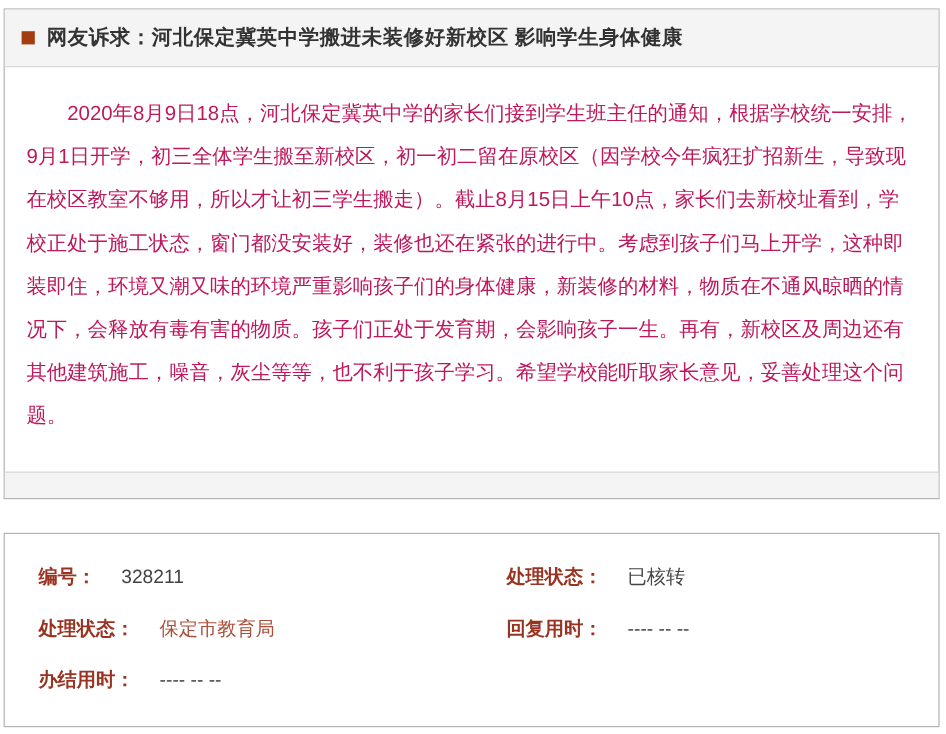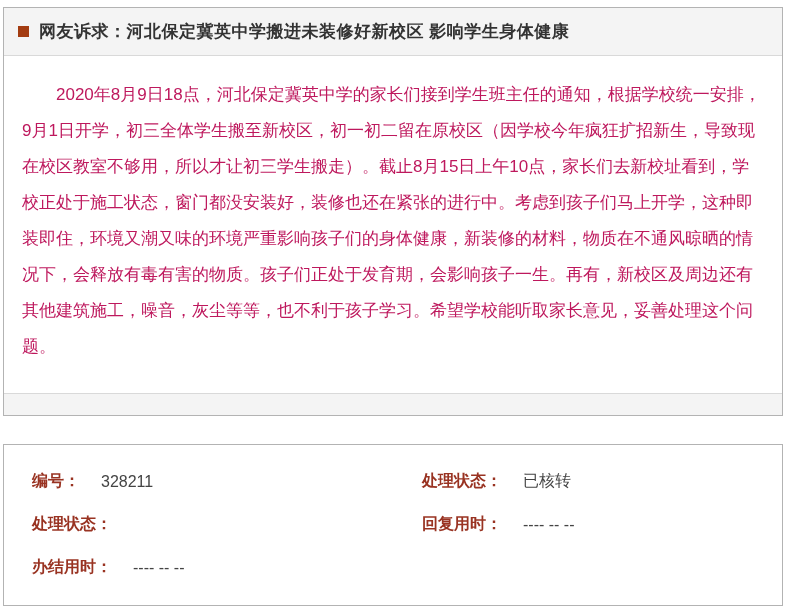--- a/index.html
+++ b/index.html
@@ -65,20 +65,21 @@
     <div class="field">
       <span class="flabel">编号：</span>
       <span class="fvalue">328211</span>
     </div>
     <div class="field">
       <span class="flabel">处理状态：</span>
       <span class="fvalue">已核转</span>
     </div>
     <div class="field">
       <span class="flabel">处理状态：</span>
+      <span class="fvalue link">保定市教育局</span>
     </div>
     <div class="field">
       <span class="flabel">回复用时：</span>
       <span class="fvalue">---- -- --</span>
     </div>
     <div class="field">
       <span class="flabel">办结用时：</span>
       <span class="fvalue">---- -- --</span>
     </div>
   </div>

